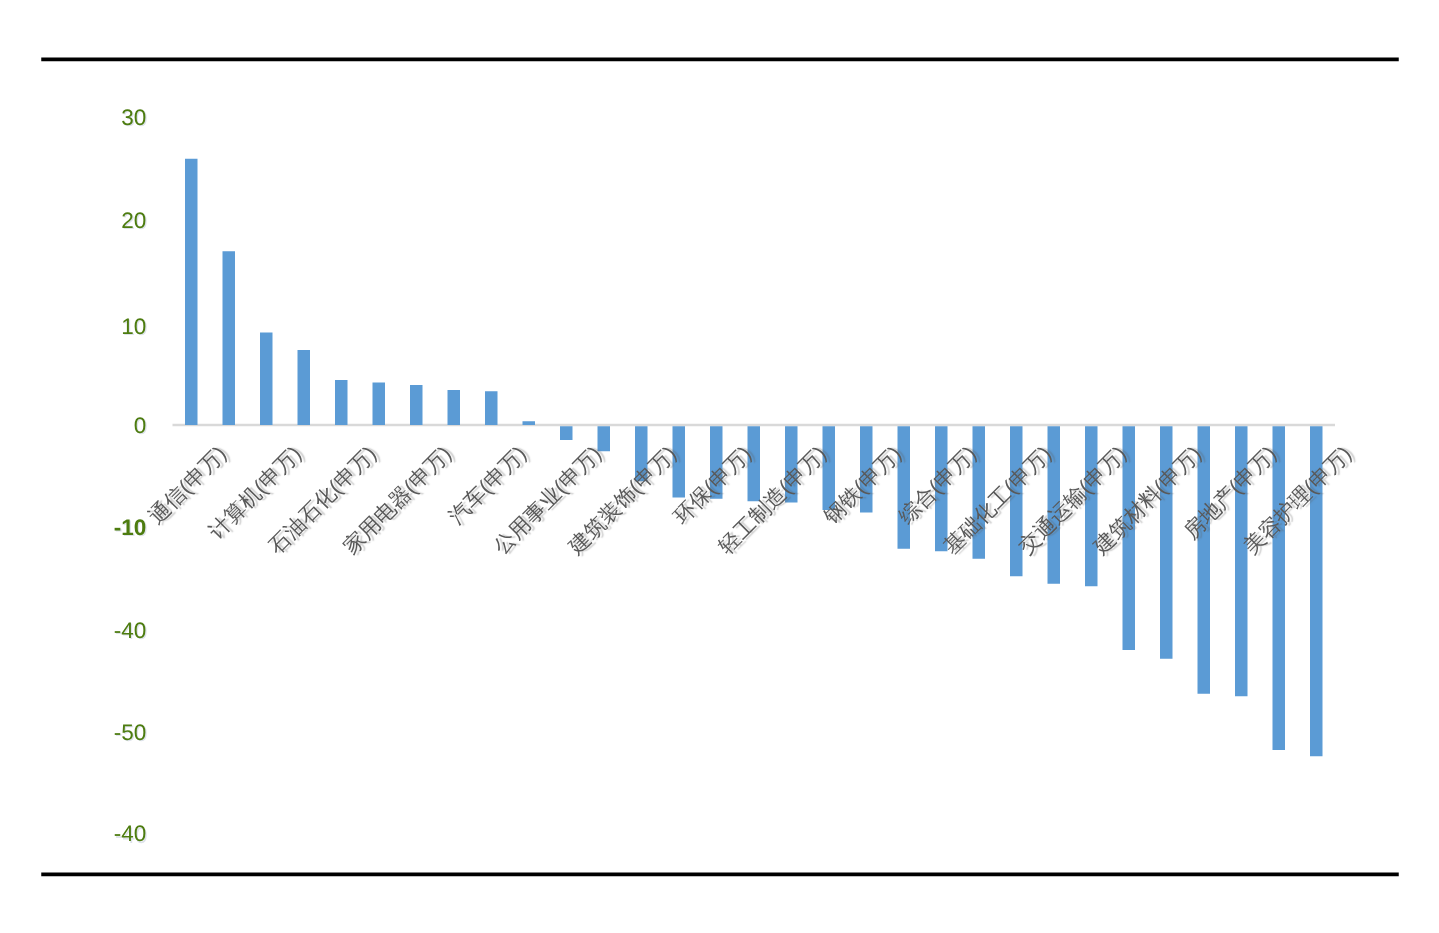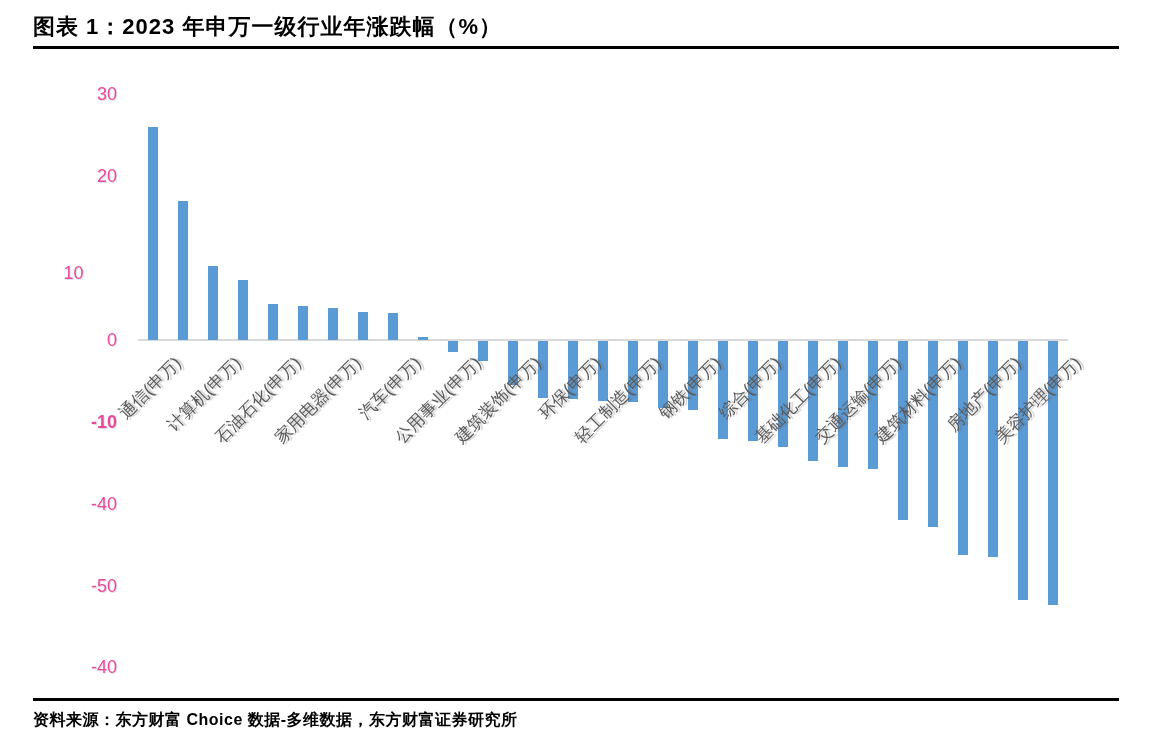--- a/index.html
+++ b/index.html
@@ -21,21 +21,21 @@
   .rule.top{top:46px;}
   .rule.bottom{top:698px;}
   .source{
     position:absolute;left:33px;top:710px;
     font-size:16px;font-weight:600;color:#000;
     letter-spacing:0.5px;
   }
   .chart{position:absolute;left:0;top:56px;width:1151px;height:640px;}
   .ytick{
     position:absolute;width:87px;text-align:right;
-    font-size:18px;color:#ec4899;line-height:22px;
+    font-size:18px;color:#4d7c0f;line-height:22px;
     text-shadow:1px 1px 0 rgba(120,140,170,0.25);
   }
   .baseline{
     position:absolute;height:2px;background:#d9d9d9;z-index:0;
   }
   .bar{
     position:absolute;width:10px;background:#5b9bd5;z-index:1;
   }
   .xlabel{
     position:absolute;height:24px;width:260px;
@@ -43,28 +43,27 @@
     transform:rotate(-45deg);transform-origin:top right;
     transform-box:border-box;
     white-space:nowrap;z-index:2;
     text-shadow:2px 2px 1px rgba(89,89,89,0.30);
   }
 </style>
 </head>
 <body>
 
 <div class="page">
-  <div class="title">图表 1：2023 年申万一级行业年涨跌幅（%）</div>
   <div class="rule top"></div>
 
   <div class="chart" id="chart">
     <div id="y-axis">
         <div class="ytick" style="left: 30px; top: 27.42px;">30</div>
         <div class="ytick" style="left: 30px; top: 109.28px;">20</div>
-        <div class="ytick" style="left: 30px; top: 206px; text-align: center;">10</div>
+        <div class="ytick" style="left: 30px; top: 194px;">10</div>
         <div class="ytick" style="left: 30px; top: 273px;">0</div>
         <div class="ytick" style="left: 30px; top: 354.86px; font-weight: bold;">-10</div>
         <div class="ytick" style="left: 30px; top: 436.72px;">-40</div>
         <div class="ytick" style="left: 30px; top: 518.58px;">-50</div>
         <div class="ytick" style="left: 30px; top: 600.44px;">-40</div>
       </div>
     <div id="plot">
         <div class="baseline" style="left: 138px; width: 930px; top: 283px; background: rgb(217, 217, 217);"></div>
         <div class="bar" style="background: rgb(91, 155, 213); left: 148px; height: 212.836px; top: 71.164px;"></div>
         <div class="bar" style="background: rgb(91, 155, 213); left: 178px; height: 139.162px; top: 144.838px;"></div>
@@ -112,14 +111,13 @@
         <div class="xlabel" style="left: 510px; top: 296px; color: rgb(89, 89, 89);">综合(申万)</div>
         <div class="xlabel" style="left: 570px; top: 296px; color: rgb(89, 89, 89);">基础化工(申万)</div>
         <div class="xlabel" style="left: 630px; top: 296px; color: rgb(89, 89, 89);">交通运输(申万)</div>
         <div class="xlabel" style="left: 690px; top: 296px; color: rgb(89, 89, 89);">建筑材料(申万)</div>
         <div class="xlabel" style="left: 750px; top: 296px; color: rgb(89, 89, 89);">房地产(申万)</div>
         <div class="xlabel" style="left: 810px; top: 296px; color: rgb(89, 89, 89);">美容护理(申万)</div>
       </div>
   </div>
 
   <div class="rule bottom"></div>
-  <div class="source">资料来源：东方财富 Choice 数据-多维数据，东方财富证券研究所</div>
 </div>
 
 </body></html>

